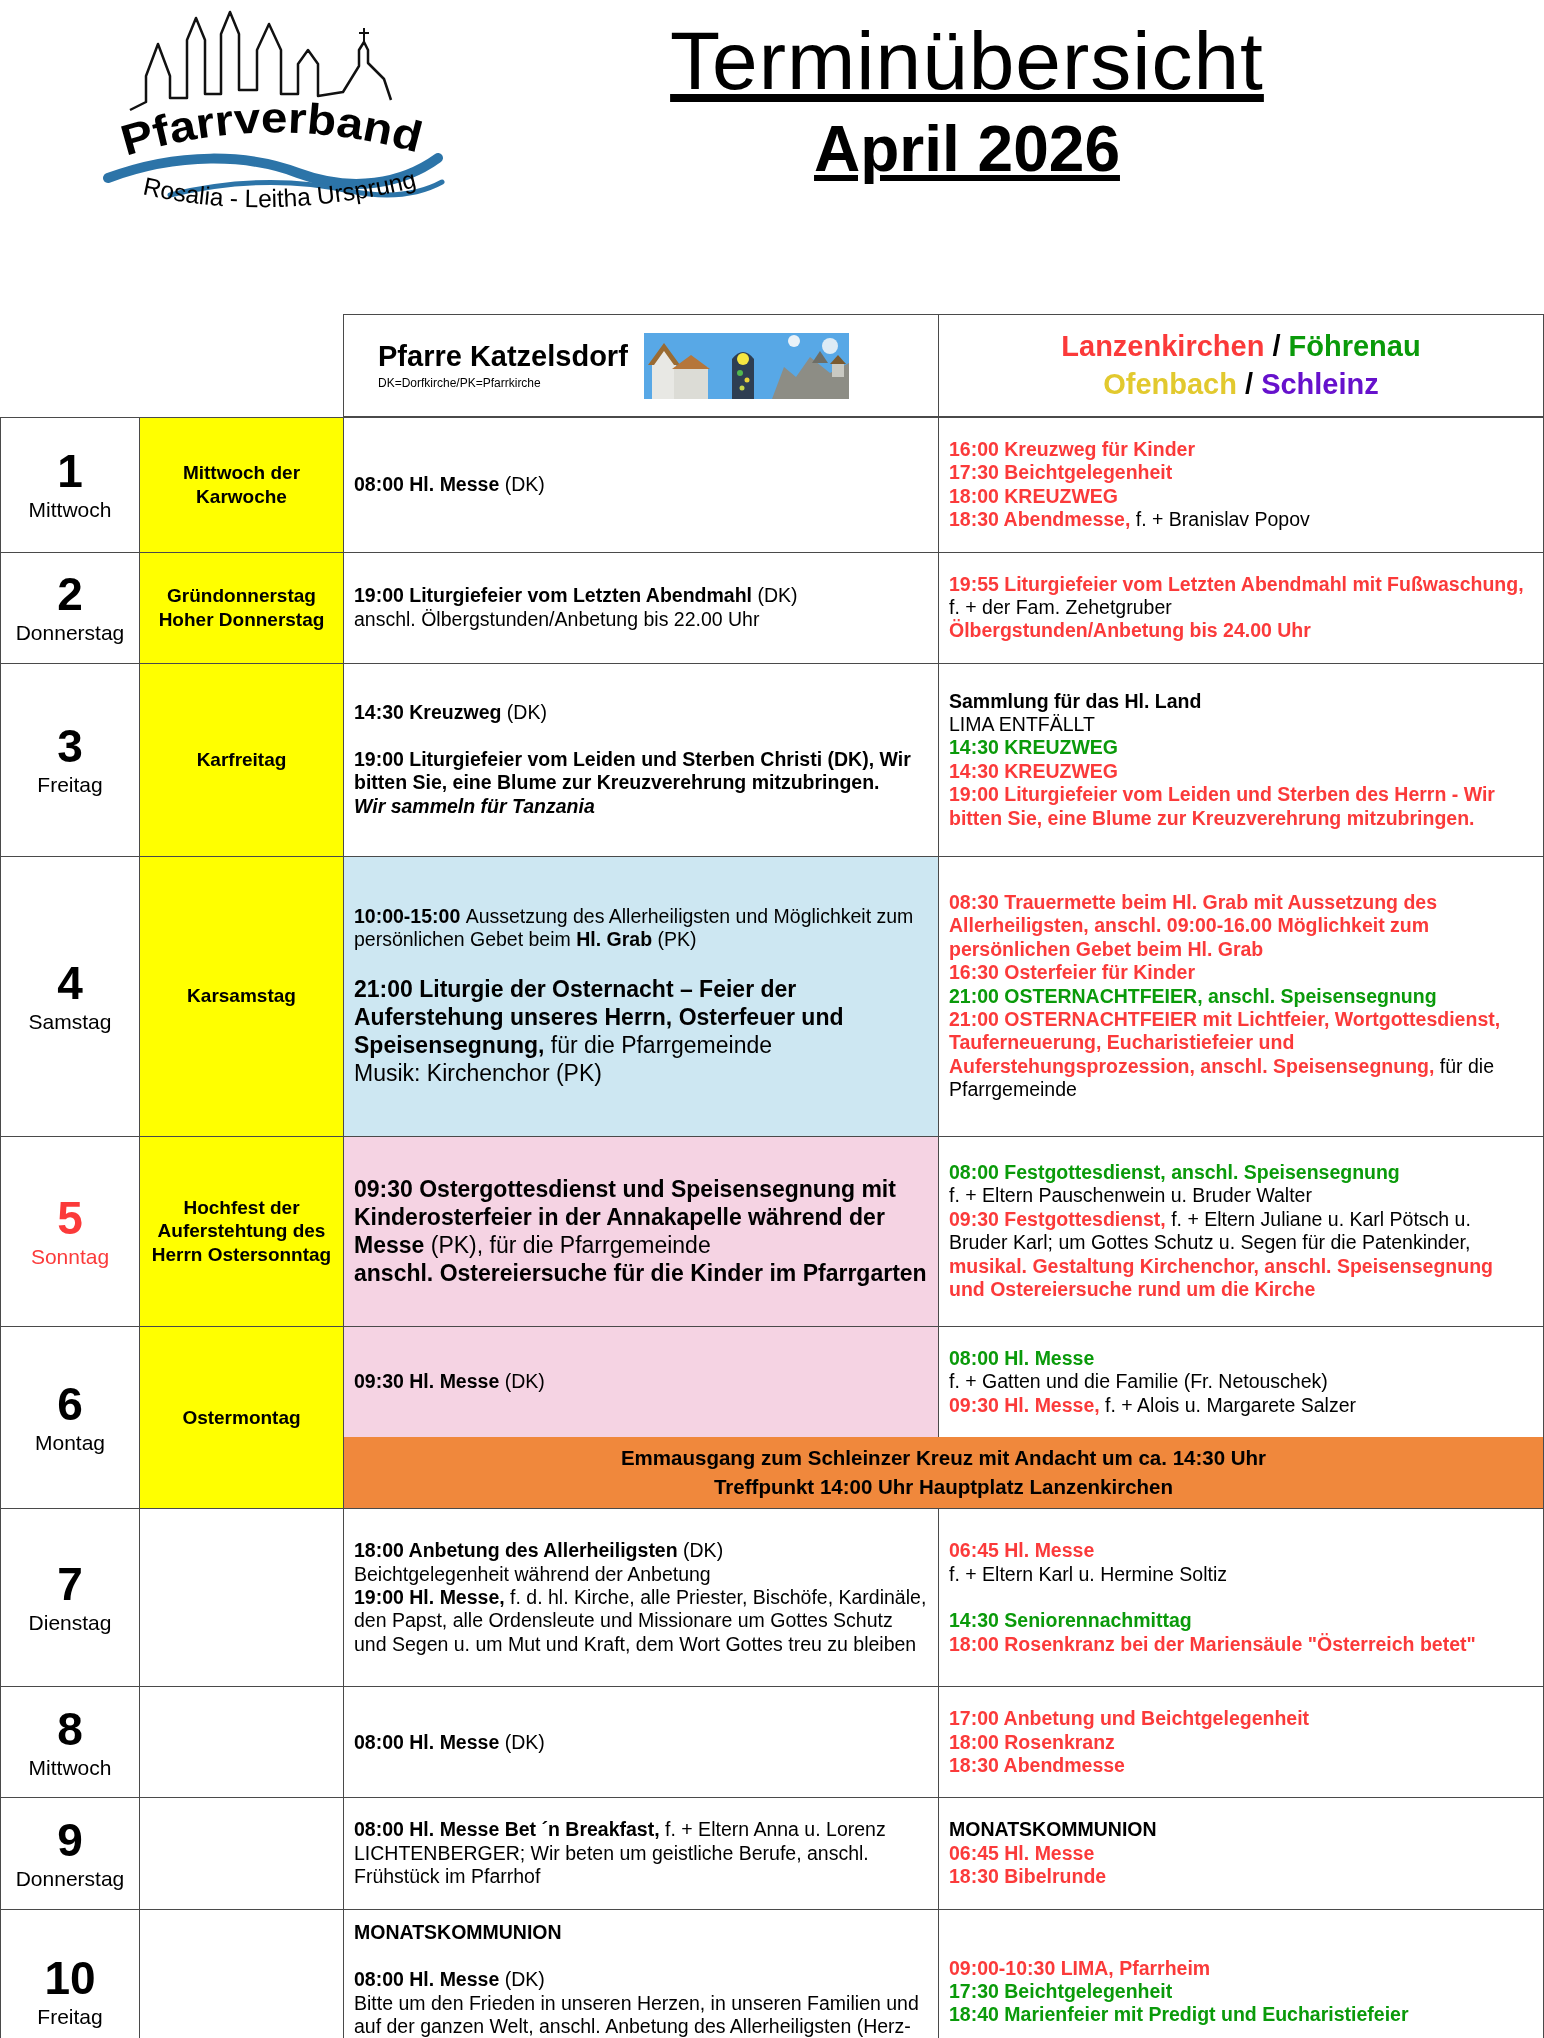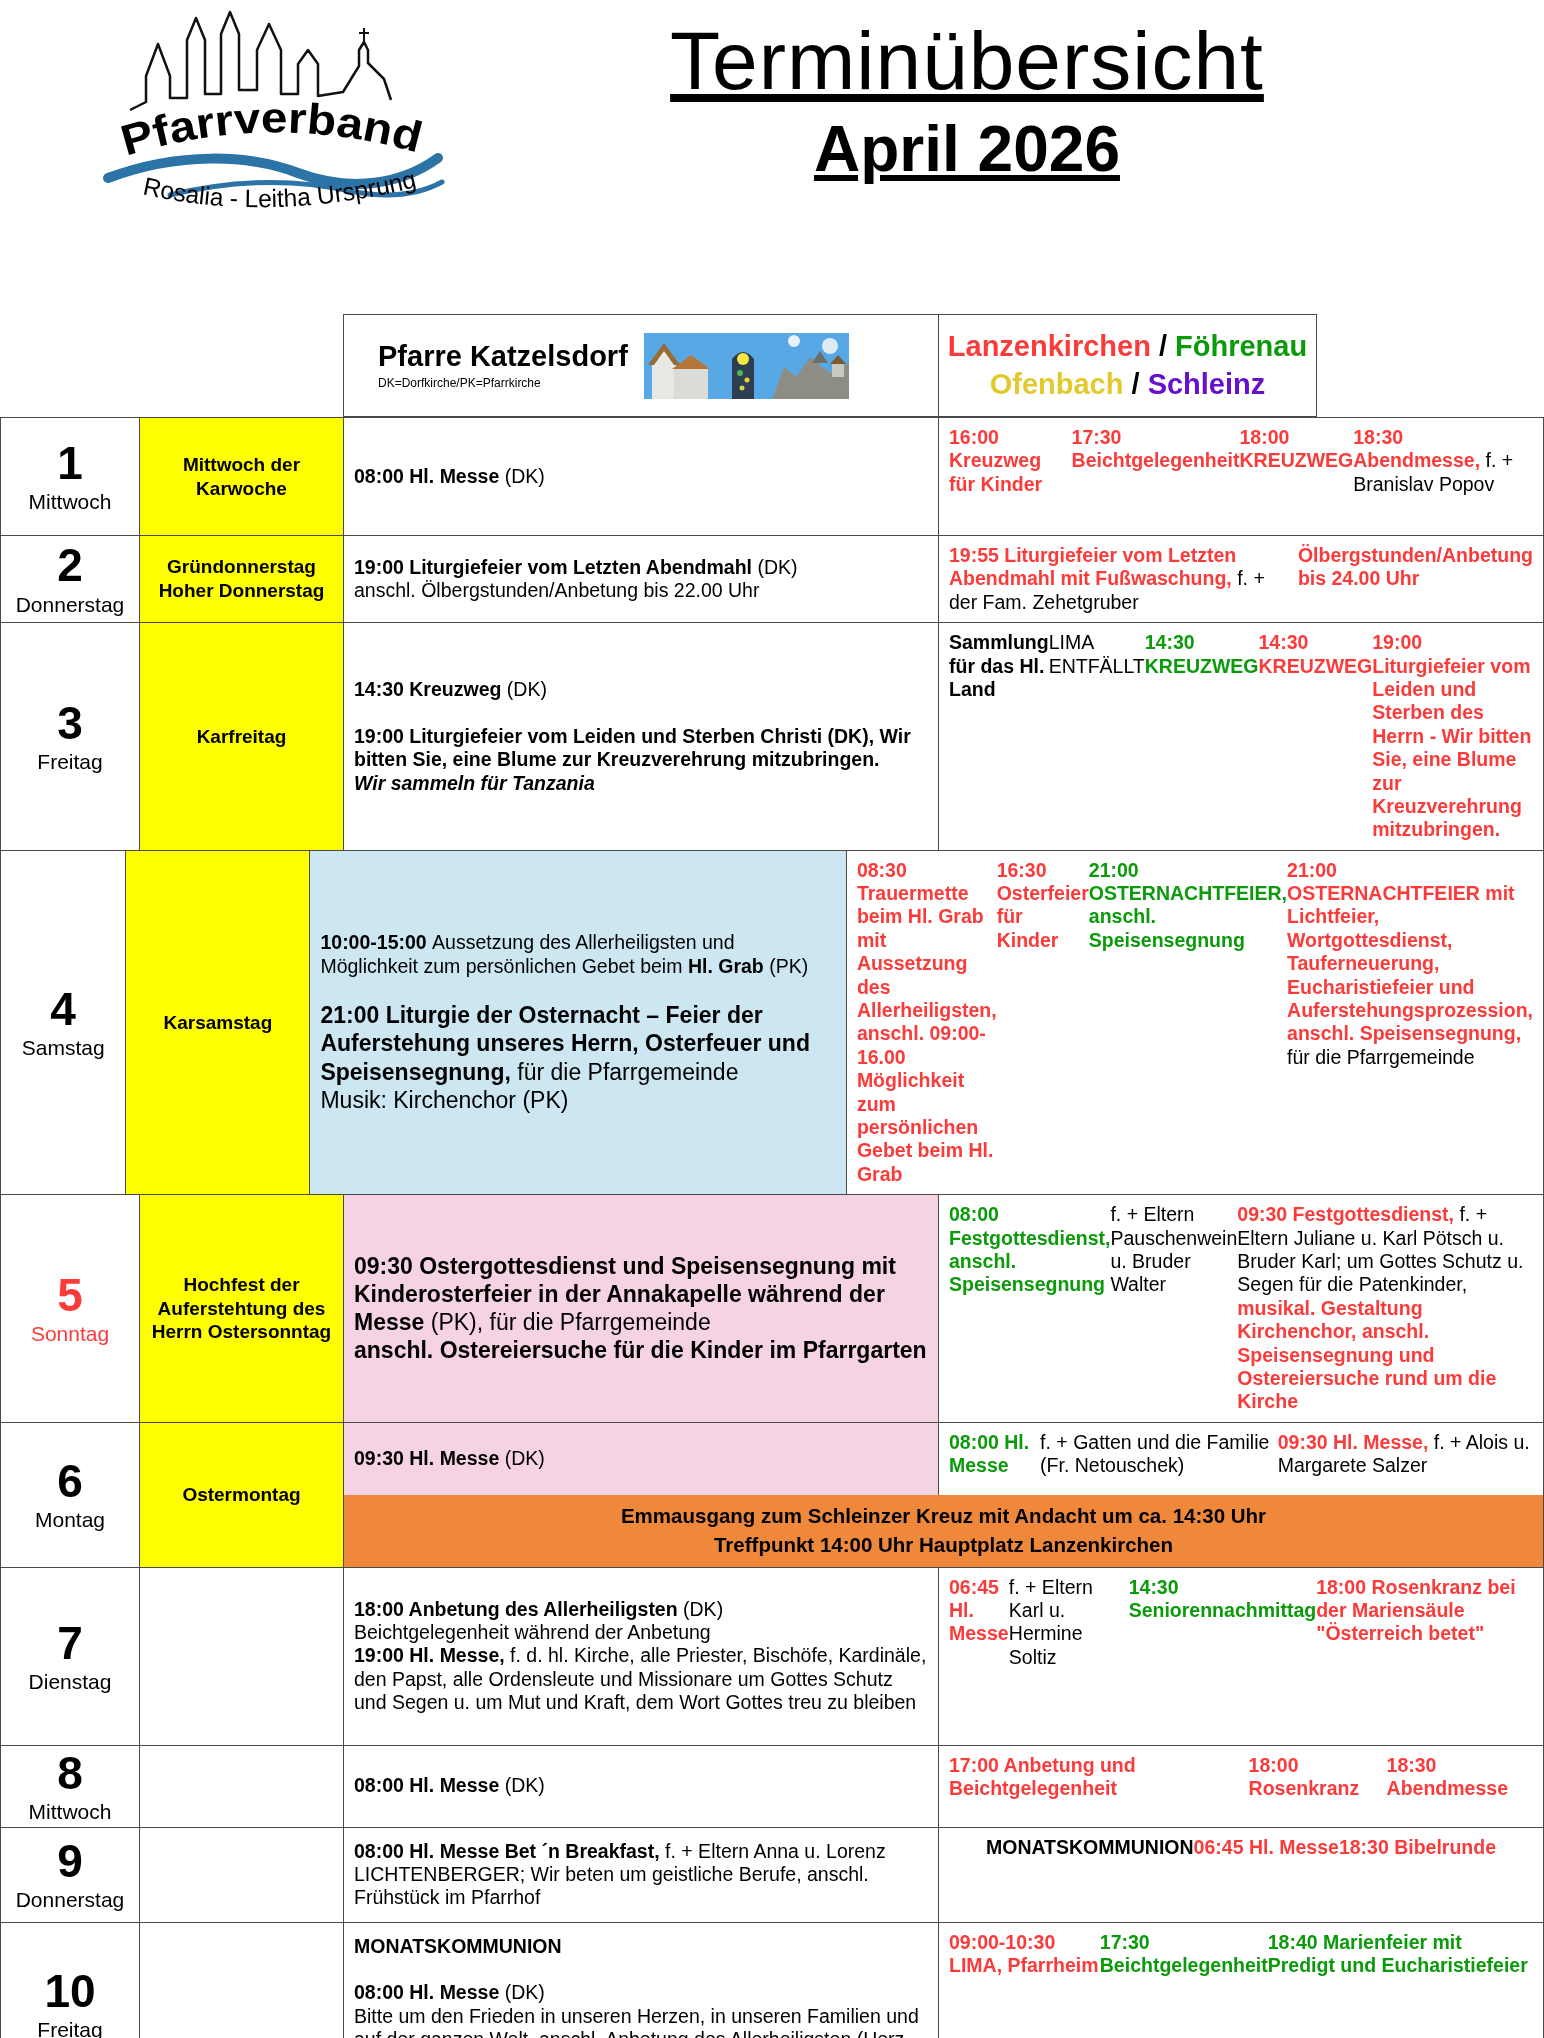--- a/index.html
+++ b/index.html
@@ -6,21 +6,21 @@
   html,body{background:#fff;}
   body{font-family:"Liberation Sans",sans-serif;color:#000;}
   #page{width:1544px;height:2038px;overflow:hidden;background:#fff;position:relative;}
   
   .topbar{display:flex;height:232px;padding-top:6px;}
   .logo-wrap{width:470px;padding-left:100px;}
   .titles{flex:1;text-align:center;padding-right:80px;padding-top:8px;text-decoration:underline;}
   .main-title{font-size:82px;font-weight:300;letter-spacing:1px;}
   .month-title{font-size:64px;font-weight:bold;margin-top:4px;}
   
-  .header-table{margin-left:343px;margin-top:82px;width:974px;height:103px;
+  .header-table{margin-left:343px;margin-top:82px;width:1201px;height:103px;
     border:1px solid #4a4a4a;display:flex;background:#fff;}
   .header-kat{width:595px;border-right:1px solid #4a4a4a;display:flex;align-items:center;
     padding:6px 8px 6px 34px;}
   .kat-title{font-size:29px;font-weight:bold;line-height:1.1;}
   .kat-sub{font-size:12px;margin-top:3px;}
   .church-img{margin-left:16px;flex:0 0 auto;}
   .header-lan{flex:1;display:flex;flex-direction:column;justify-content:center;
     text-align:center;font-size:29px;font-weight:bold;line-height:1.3;}
   
   .calendar{border-left:1px solid #4a4a4a;border-right:1px solid #4a4a4a;}
@@ -38,21 +38,21 @@
   [data-name="calendar-body"] .row:nth-child(11){min-height:100px}
   .c-day{width:139px;border-right:1px solid #4a4a4a;display:flex;flex-direction:column;
     justify-content:center;align-items:center;padding:2px;}
   .day-num{font-size:46px;font-weight:bold;line-height:1.05;}
   .weekday{font-size:21px;margin-top:3px;}
   .c-label{width:204px;border-right:1px solid #4a4a4a;display:flex;align-items:center;
     justify-content:center;text-align:center;font-weight:bold;font-size:19px;line-height:1.25;padding:4px;}
   .c-label.has{background:#FFFF00;}
   .c-kat{width:595px;border-right:1px solid #4a4a4a;padding:4px 10px;display:flex;
     flex-direction:column;justify-content:center;}
-  .c-lan{flex:1;padding:8px 10px;display:flex;flex-direction:row;justify-content:center;}
+  .c-lan{flex:1;padding:20px 10px;display:flex;flex-direction:column;justify-content:center;}
   .right-wrap{flex:1;display:flex;flex-direction:column;}
   .right-top{flex:1;display:flex;align-items:stretch;}
   .banner{background:#F0883C;text-align:center;font-weight:bold;font-size:20.5px;
     padding:7px 4px;line-height:1.4;min-height:64px;}
   .line{font-size:19.5px;line-height:1.2;min-height:23px;}
   .line.lg{font-size:23px;line-height:1.22;min-height:28px;}
 </style>
 </head>
 <body>
 

